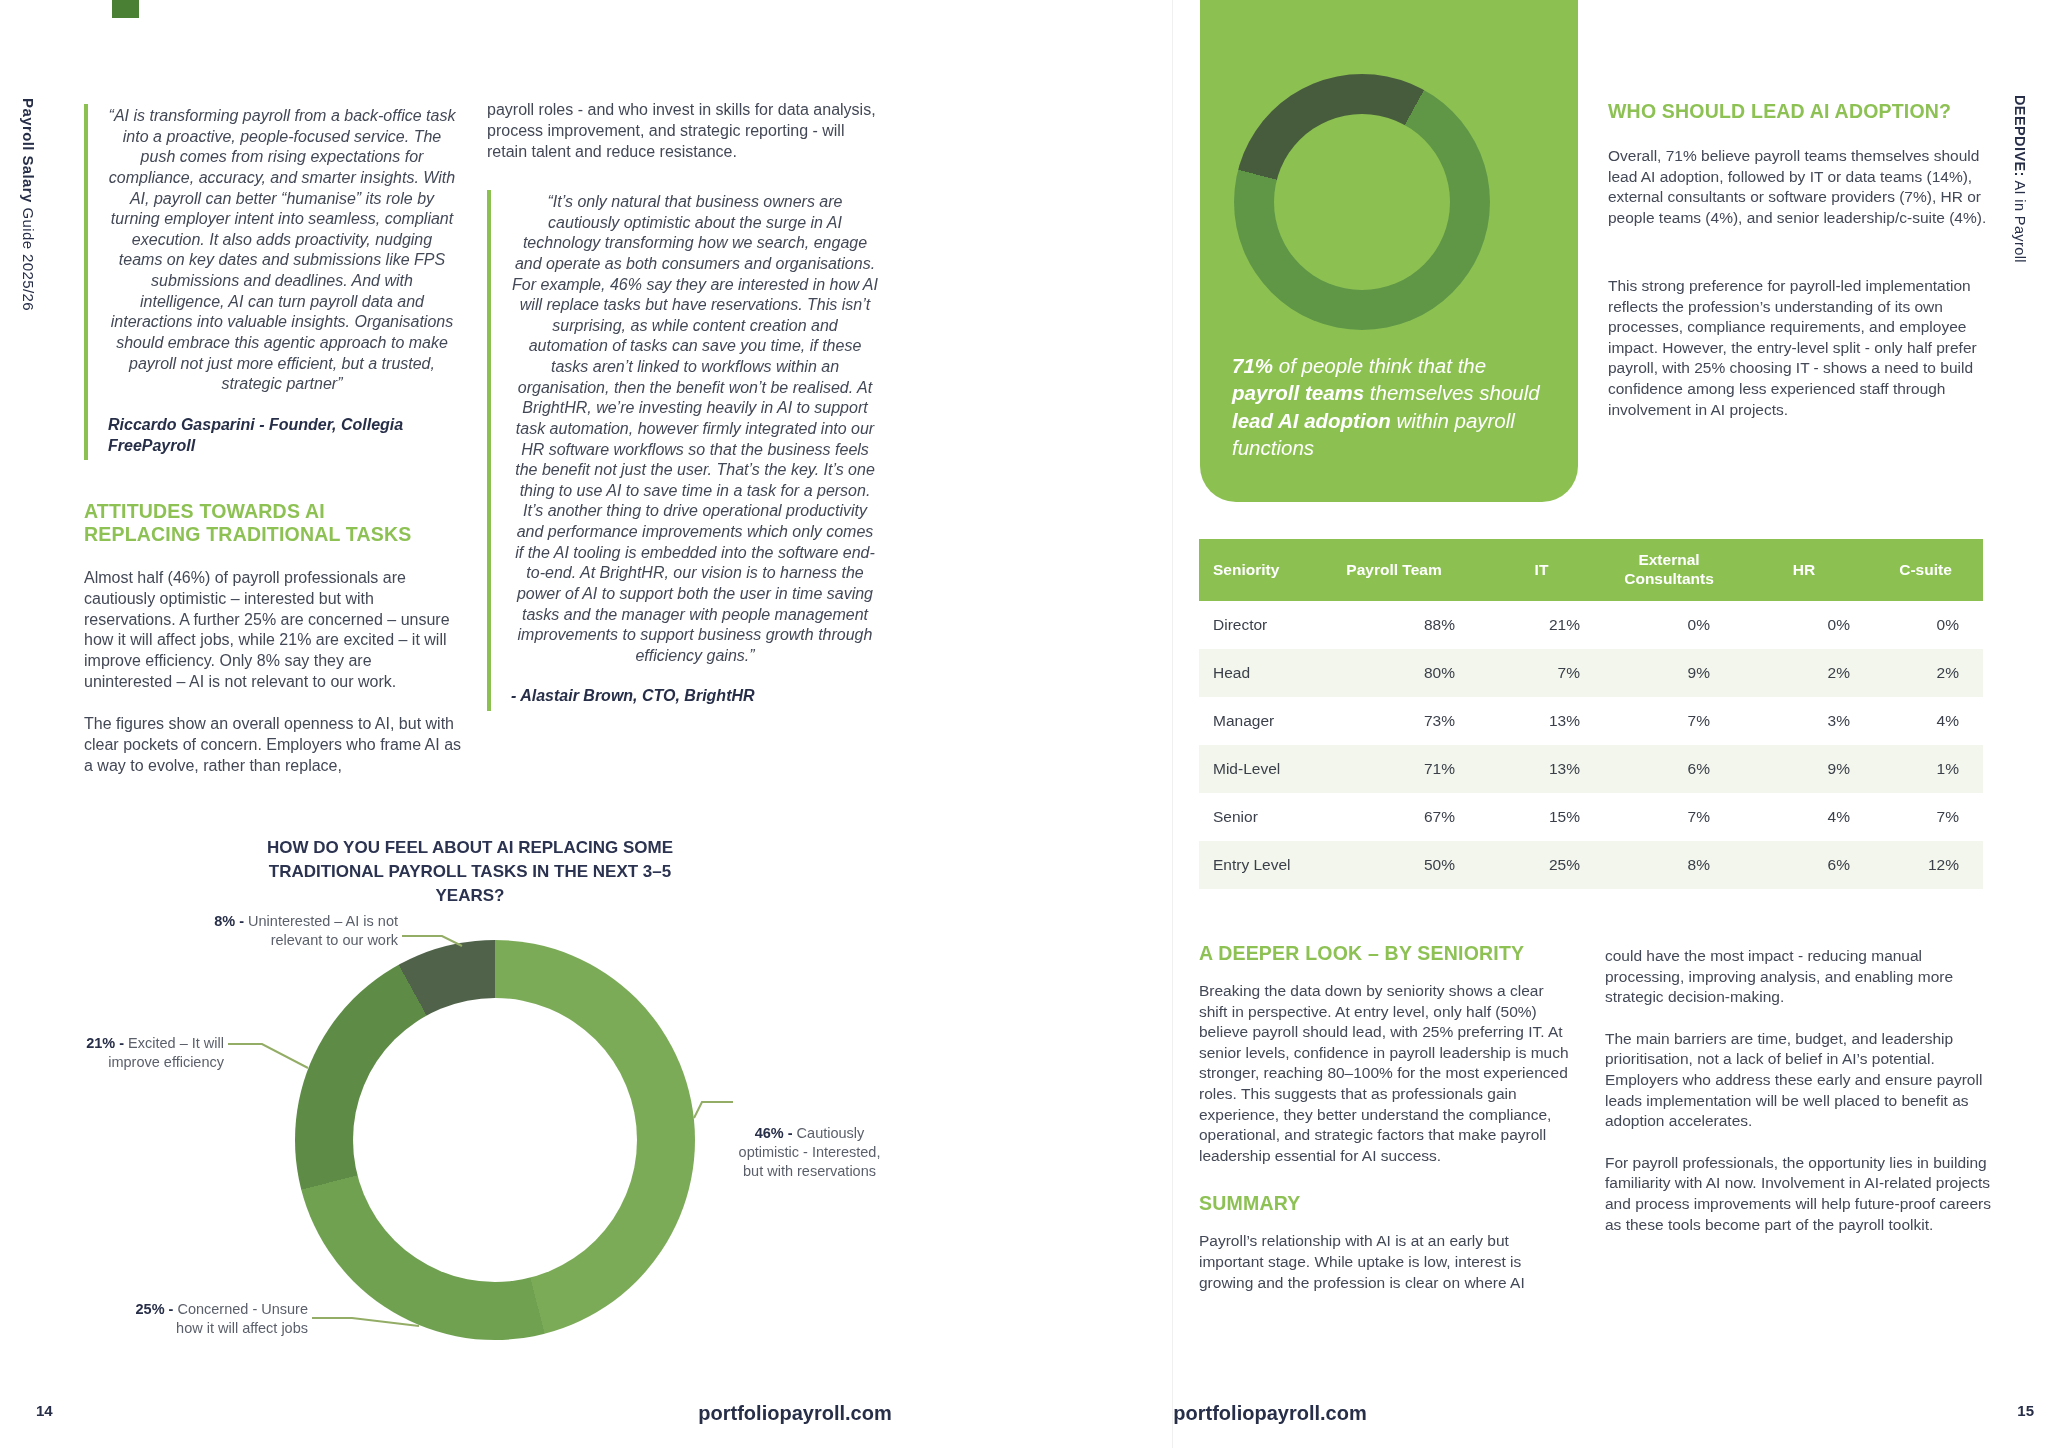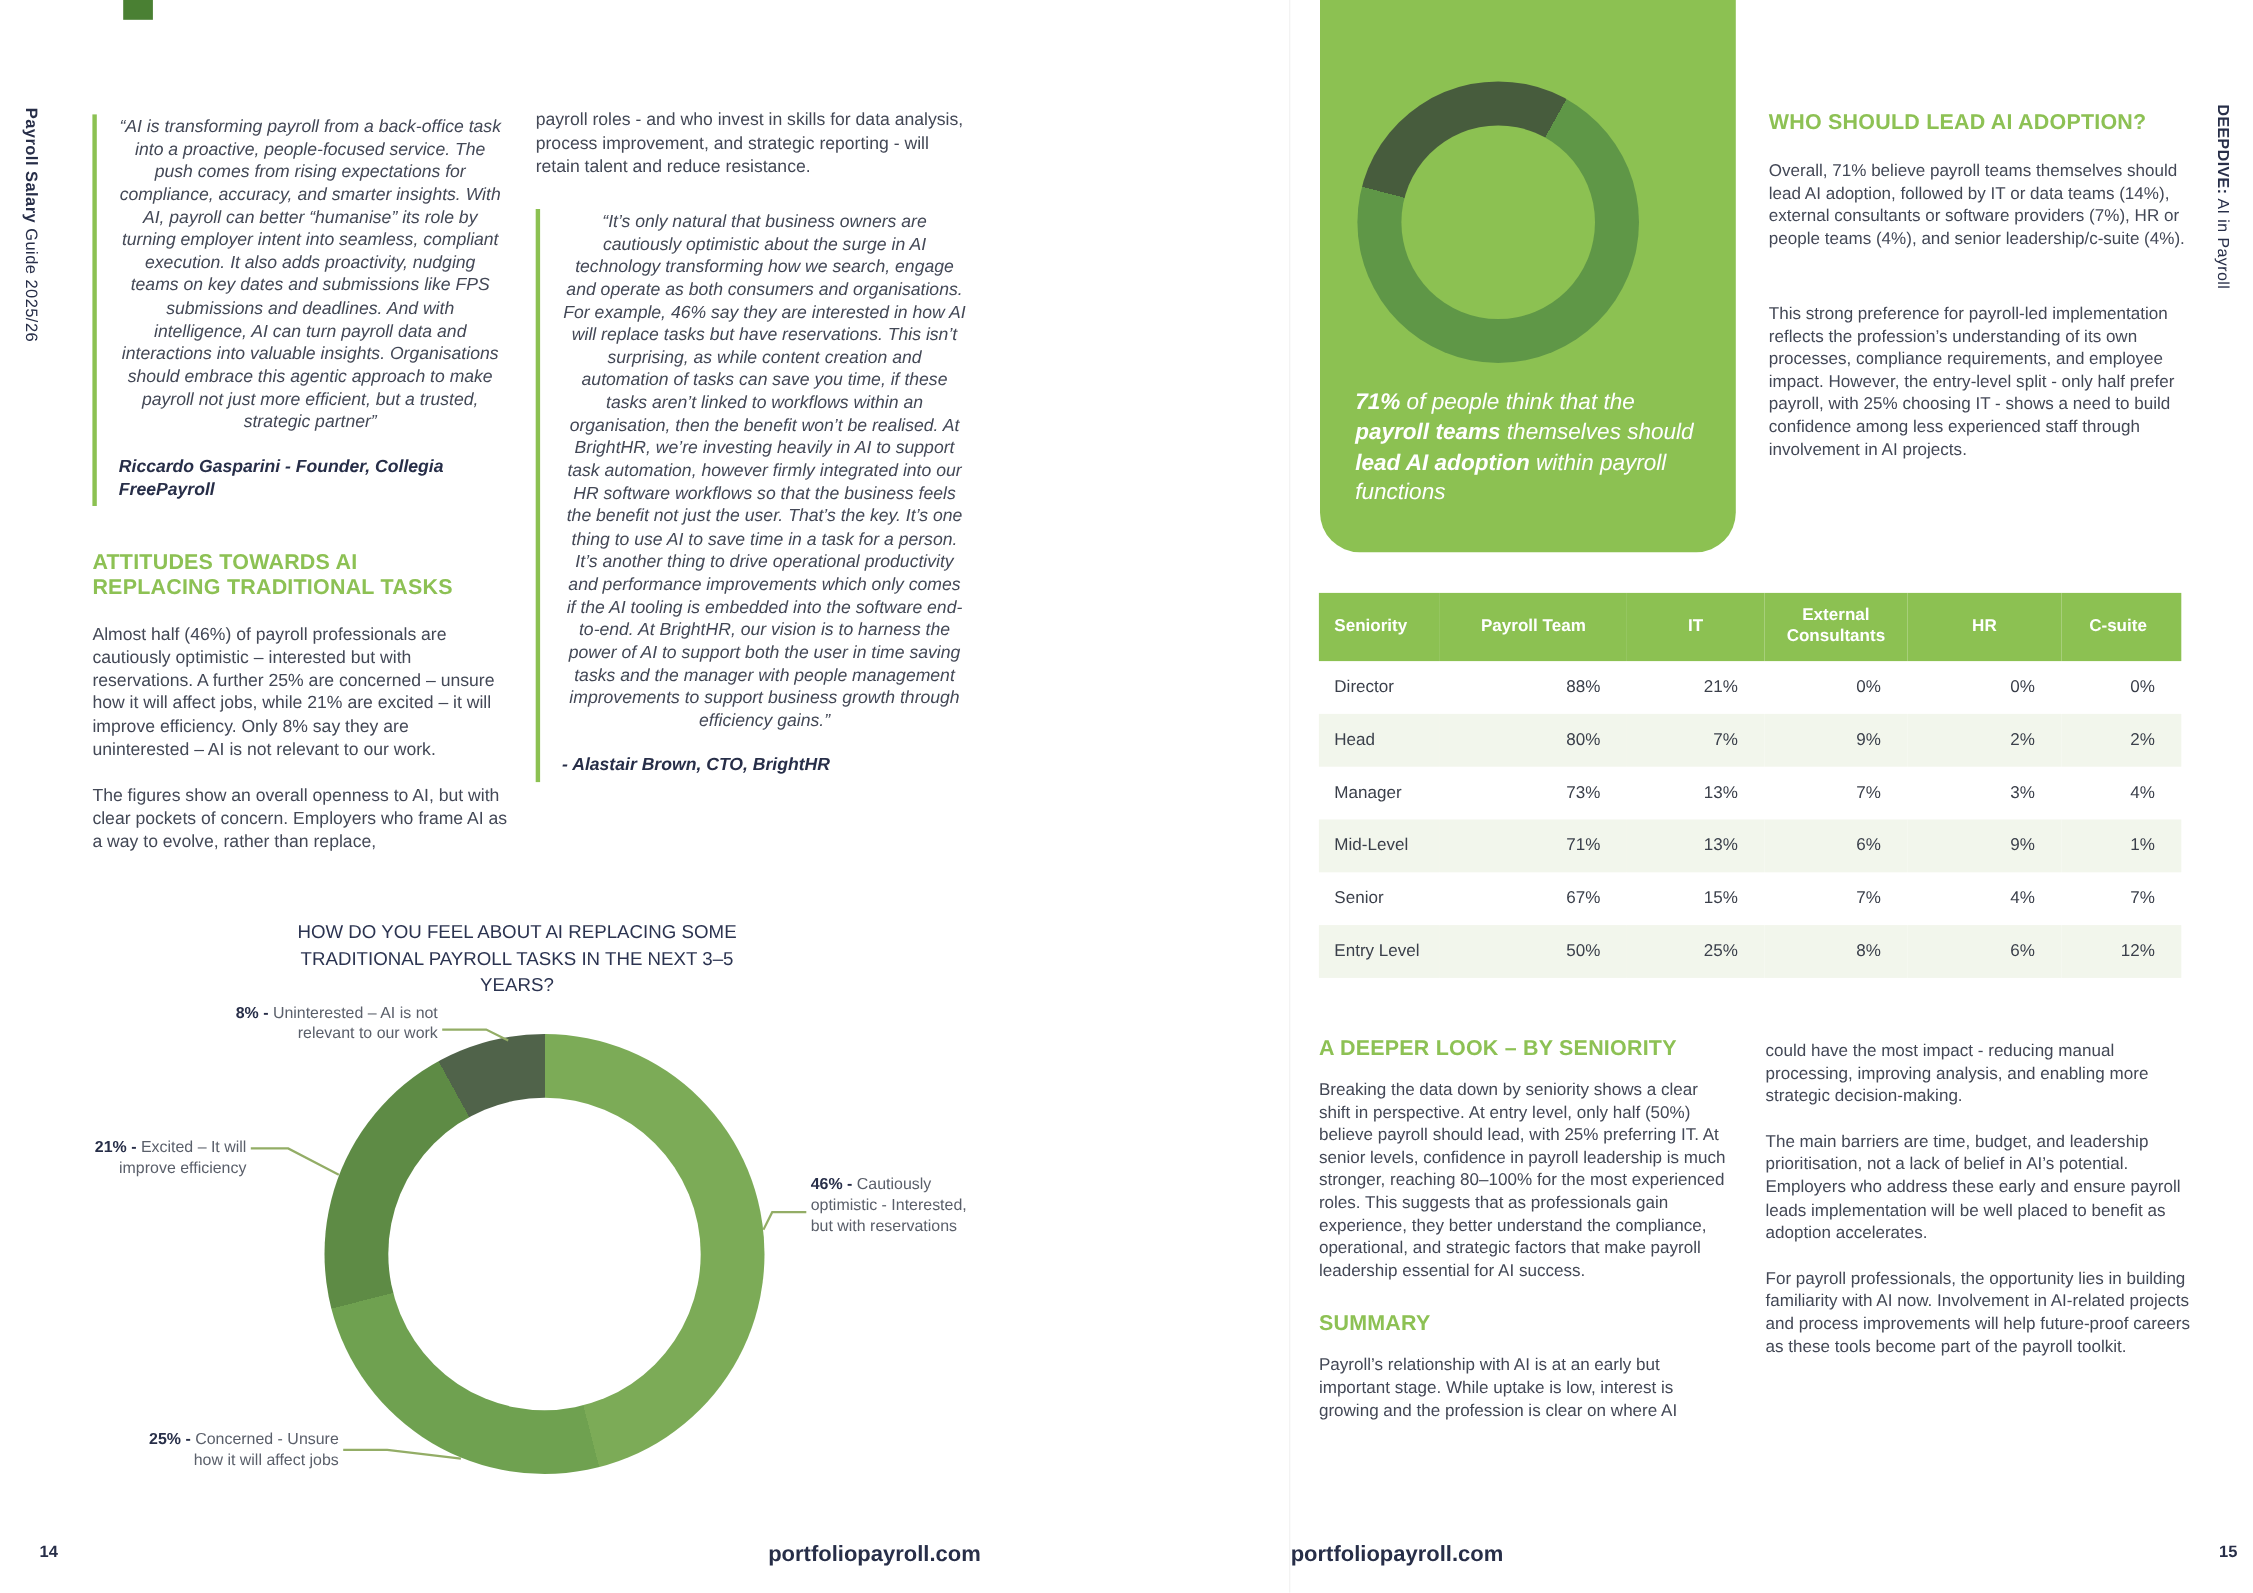--- a/index.html
+++ b/index.html
@@ -10,21 +10,21 @@
   
   .body-text { font-size:16px; line-height:1.3; color:#434856; }
   .body-text-sm { font-size:15.5px; line-height:1.33; color:#434856; }
   .quote { font-size:16px; line-height:1.29; font-style:italic; color:#434856;text-align:center; }
   .quote-block { border-left:4px solid #8cc152; padding:2px 0 4px 20px; }
   .attribution { font-weight:bold; font-style:italic; color:#272e48; margin-top:20px; font-size:16px; line-height:1.3; }
   .green-heading { color:#8dc154; font-weight:bold; font-size:19.5px; line-height:1.18; letter-spacing:0.2px; }
   .vertical-text { writing-mode:vertical-rl; font-size:15px; color:#272e48; letter-spacing:0.4px; white-space:nowrap; }
 
   
-  .chart-title { font-weight:normal; font-size:17px; color:#2b3350; text-align:center; line-height:1.4; }
+  .chart-title { font-weight:bold; font-size:17px; color:#2b3350; text-align:center; line-height:1.4; }
   .donut { border-radius:50%; position:absolute; }
   .donut .hole { position:absolute; border-radius:50%; background:#fff; }
   .callout-label { font-size:14.5px; line-height:1.32; color:#5a5f6a; position:absolute; }
   .callout-label b { color:#272e48; }
 
   
   .stat-box { background:#8cc152; border-radius:0 0 36px 36px; position:absolute; }
   .stat-text { color:#ffffff; font-style:italic; font-size:20.5px; line-height:1.34; }
   .stat-text b { font-style:italic; }
 
@@ -89,21 +89,21 @@
 
   <div class="callout-label" style="left:180px; top:912px; width:218px; text-align:right;">
     <b>8% - </b><span>Uninterested – AI is not relevant to our work</span>
   </div>
   <div class="callout-label" style="left:58px; top:1034px; width:166px; text-align:right;">
     <b>21% - </b><span>Excited – It will improve efficiency</span>
   </div>
   <div class="callout-label" style="left:128px; top:1300px; width:180px; text-align:right;">
     <b>25% - </b><span>Concerned - Unsure how it will affect jobs</span>
   </div>
-  <div class="callout-label" style="left:737px; top:1068px; width:145px; text-align:left;">
+  <div class="callout-label" style="left:737px; top:1124px; width:145px; text-align:center;">
     <b>46% - </b><span>Cautiously optimistic - Interested, but with reservations</span>
   </div>
 
   <div class="abs divider" style="left:1172px; top:0; height:1448px;"></div>
 
   <div class="stat-box" style="left:1200px; top:0; width:378px; height:502px;">
     <div class="donut" style="left: 34px; top: 74px; width: 256px; height: 256px; background: conic-gradient(from 29deg, rgb(95, 151, 71) 0deg, rgb(95, 151, 71) 255.6deg, rgb(71, 92, 61) 255.6deg, rgb(71, 92, 61) 360deg);">
       <div class="hole" style="left:40px; top:40px; width:176px; height:176px; background:#8cc152;"></div>
     </div>
     <div class="stat-text abs" style="left:32px; top:352px; width:312px;">

